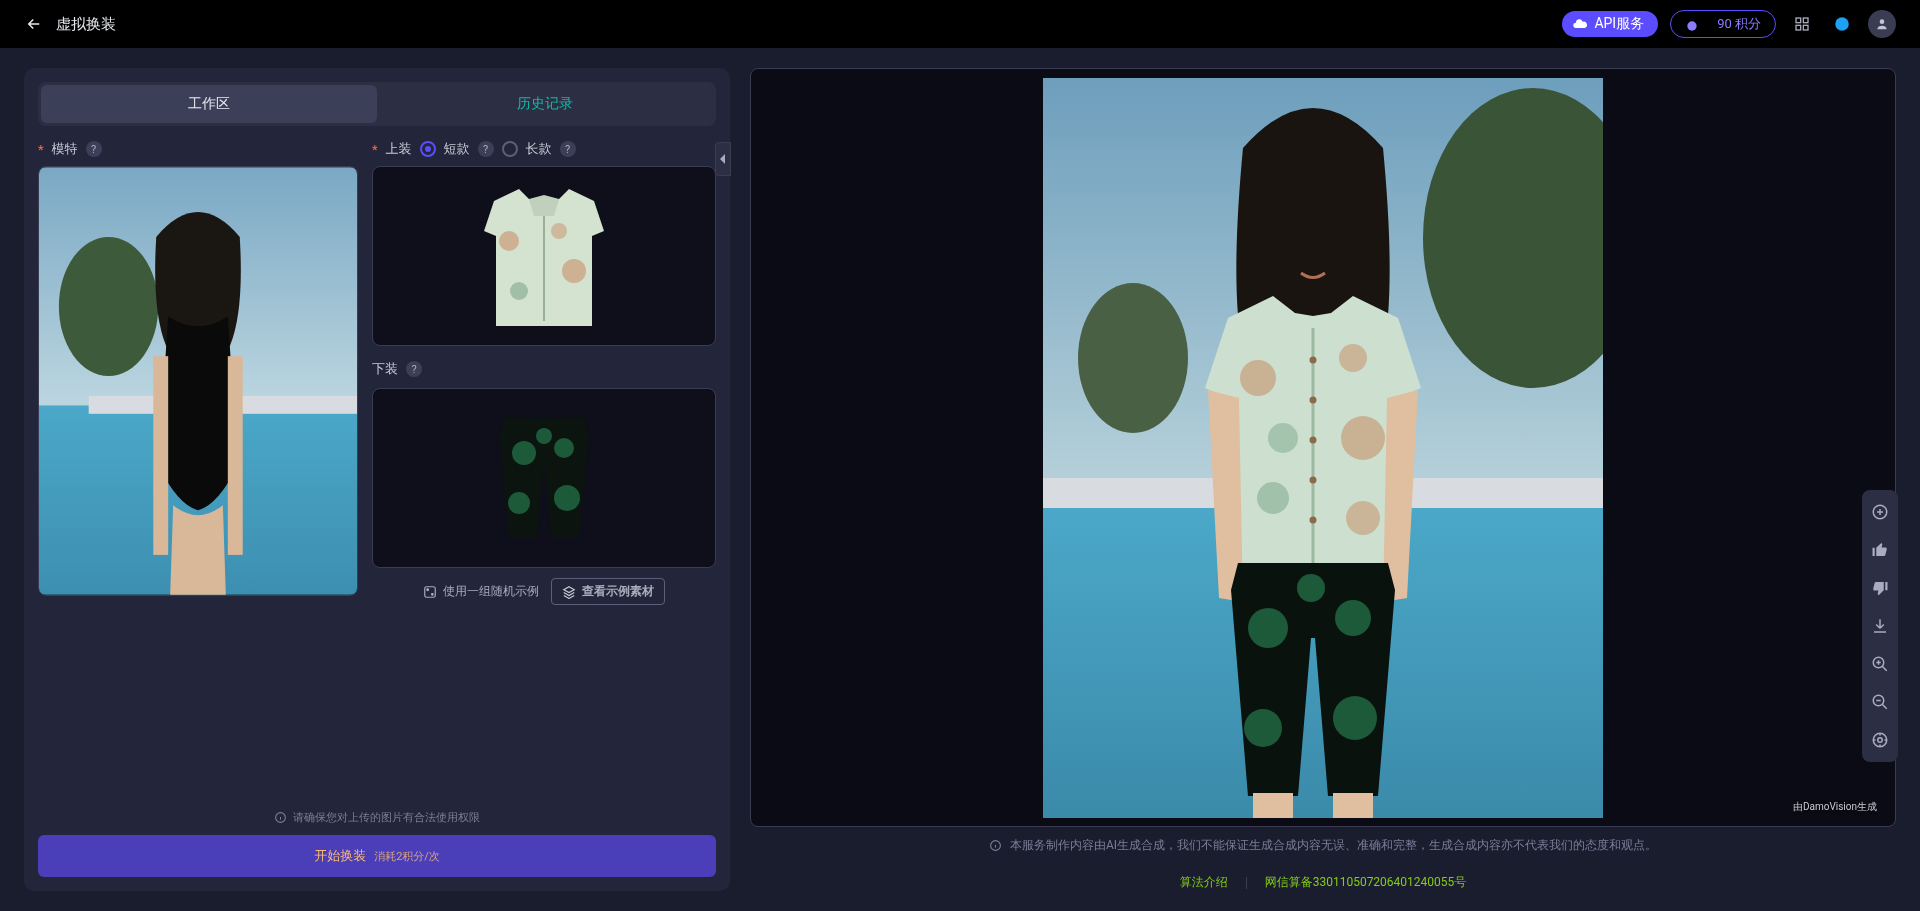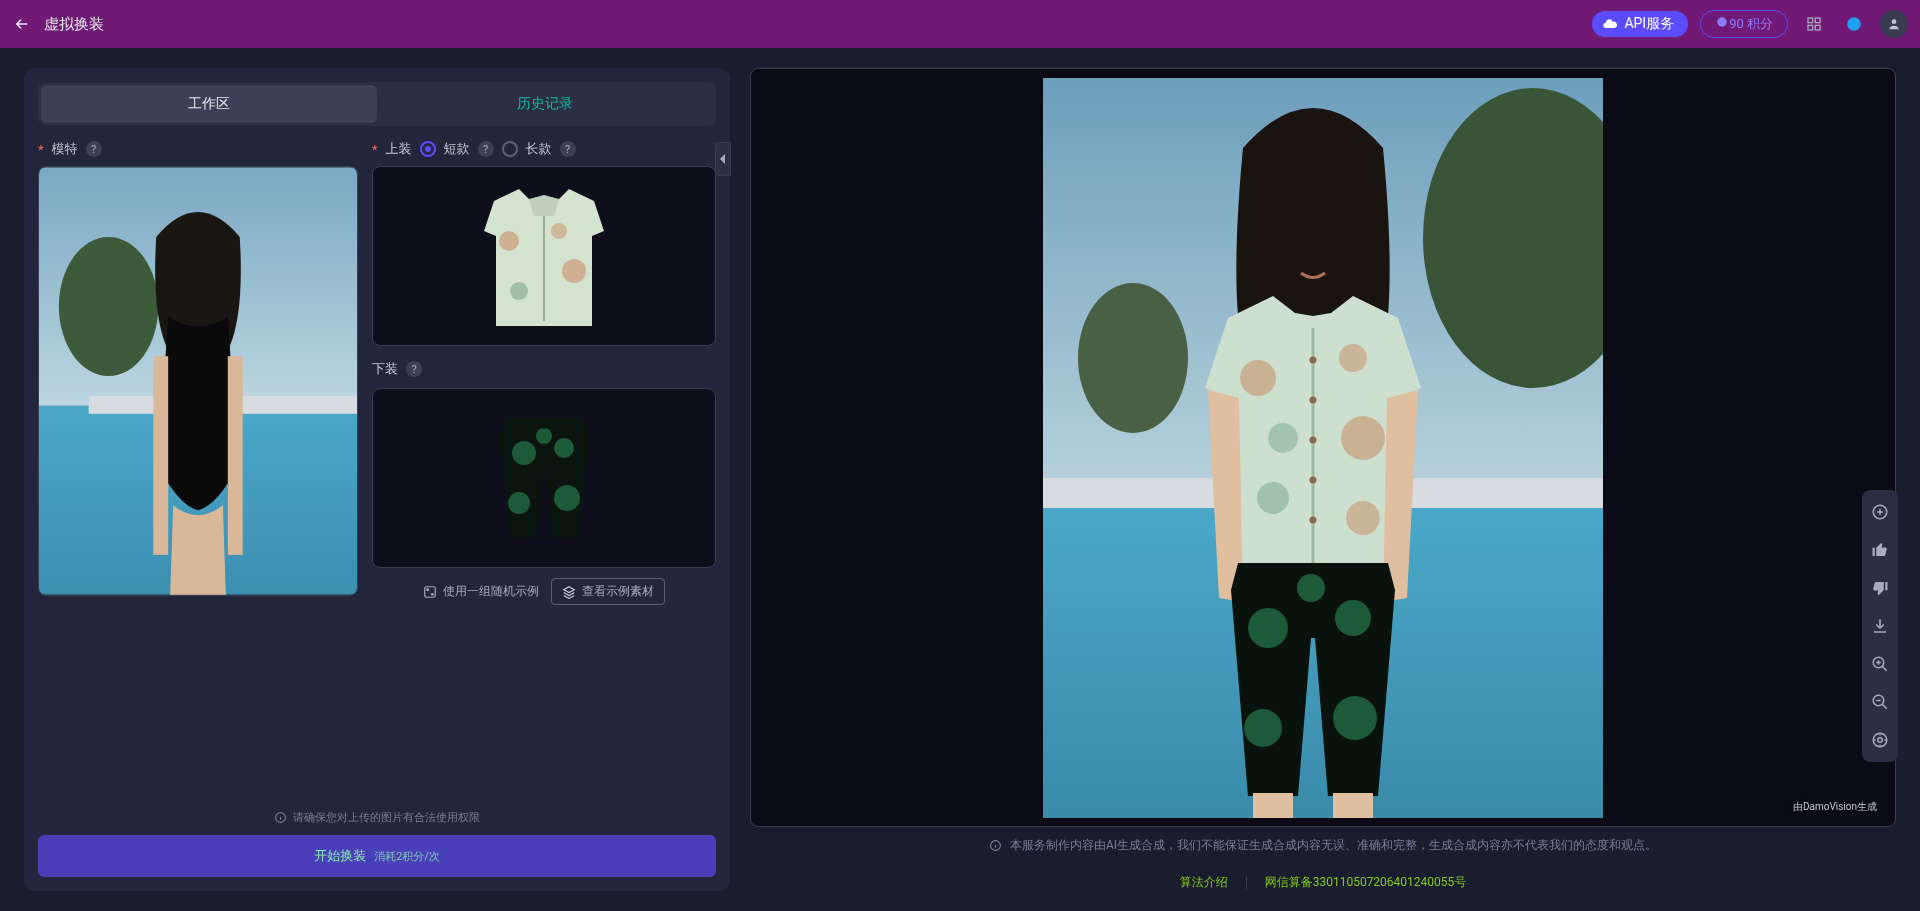--- a/index.html
+++ b/index.html
@@ -9,24 +9,24 @@
   font-family: -apple-system, BlinkMacSystemFont, "Segoe UI", Roboto, "PingFang SC", "Microsoft YaHei", sans-serif;
   font-size: 13px;
   width: 1920px;
   height: 911px;
   overflow: hidden;
 }
 
 
 .topbar {
   height: 48px;
-  background: #701a75;
+  background: #000000;
   display: flex;
   align-items: center;
-  padding: 0 12px;
+  padding: 0 24px;
   justify-content: space-between;
 }
 .topbar-left { display: flex; align-items: center; gap: 12px; color: #e8eaf0; }
 .topbar-back { width: 20px; height: 20px; display:flex; align-items:center; justify-content:center; cursor:pointer; }
 .topbar-title { font-size: 15px; font-weight: 500; }
 .topbar-right { display: flex; align-items: center; gap: 12px; }
 .api-btn {
   background: #5b4dff;
   color: #fff;
   padding: 4px 14px 4px 10px;
@@ -36,22 +36,22 @@
   gap: 6px;
   font-size: 14px;
   cursor:pointer;
 }
 .credits-pill {
   border: 1px solid #5b4dff;
   color: #8a7dff;
   padding: 4px 14px;
   border-radius: 14px;
   display: flex;
-  align-items: flex-start;
-  gap: 0;
+  align-items: flex-end;
+  gap: 18px;
   font-size: 13px;
   cursor:pointer;
 }
 .tb-icon { width: 28px; height: 28px; border-radius: 50%; background: #3a3d52; display:flex; align-items:center; justify-content:center; color:#bfc3d4; cursor:pointer; }
 .tb-icon.light { background: transparent; }
 .tb-icon.blue svg { color:#1da1f2; }
 
 
 .main { display: flex; gap: 20px; padding: 20px 24px; height: calc(100% - 48px); }
 
@@ -101,27 +101,27 @@
   overflow: hidden;
   display:flex; align-items:center; justify-content:center;
   border: 1px solid #3a3d52;
 }
 .model-slot { height: 430px; }
 .top-slot { height: 180px; }
 .bot-slot { height: 180px; margin-top: 10px; }
 
 .action-row { display:flex; align-items:center; justify-content:center; gap: 12px; margin-top: 10px; font-size:12px; color:#a8acbd; }
 .action-link { display:flex; align-items:center; gap:6px; cursor:pointer; }
-.outline-btn { border:1px solid #5c5f78; padding:4px 10px; border-radius:4px; display:flex; align-items:center; gap:6px; cursor:pointer; }
+.outline-btn { border:1px solid #5c5f78; padding:4px 10px; border-radius:4px; display:flex; align-items:center; gap:6px; cursor:pointer;font-weight:bold; }
 
 .spacer { flex: 1; }
 .legal-row { display:flex; align-items:center; justify-content:center; gap:6px; color:#7a7e98; font-size:11px; margin-bottom:10px; }
 .start-btn {
   background: #4a3fb8;
-  color: #86efac;
+  color: #fdba74;
   text-align: center;
   padding: 12px 0;
   border-radius: 6px;
   cursor: pointer;
   display:flex; align-items:center; justify-content:center; gap:8px;
 }
 .start-cost { font-size: 11px; opacity: .8; }
 .collapse-tab {
   position:absolute; right:-1px; top:74px; width:16px; height:34px;
   background:#2c2f44; border:1px solid #3a3d52; border-radius:4px 0 0 4px;

